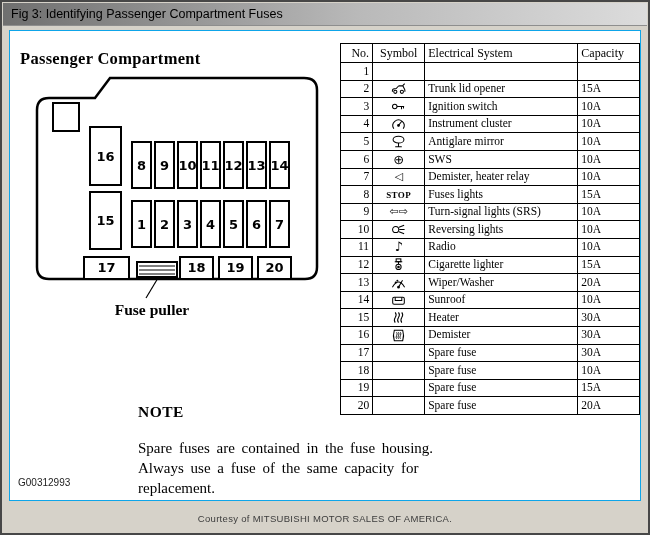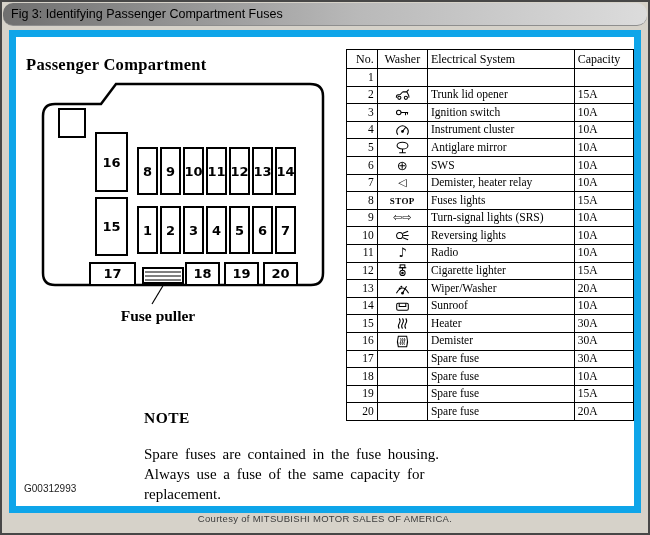--- a/index.html
+++ b/index.html
@@ -6,25 +6,24 @@
   .window{
     position:relative;width:650px;height:535px;box-sizing:border-box;
     background:#d6d2c9;border:2px solid #474747;
     font-family:"Liberation Sans",sans-serif;overflow:hidden;
   }
   .titlebar{
     height:22px;margin:1px;padding-left:8px;
     background:linear-gradient(to right,#6f6f6f,#b9b9b9 55%,#dcdcdc);
     color:#000;font-size:12.5px;line-height:22px;
     border-bottom:1px solid #8e8e8e;
-    border-radius:10px;
   }
   .panel{
     position:absolute;left:7px;right:7px;top:28px;height:469px;
-    background:#ffffff;border:7px solid #0ea5e9;
+    background:#ffffff;border:1px solid #0ea5e9;
   }
   .diagram-title{
     position:absolute;left:10px;top:18px;
     font-family:"Liberation Serif",serif;font-weight:bold;font-size:16.5px;
     letter-spacing:.3px;color:#000;
   }
   svg.fusebox{position:absolute;left:24px;top:44px;}
 
   table.fuse-table{
     position:absolute;left:330px;top:12px;border-collapse:collapse;
@@ -201,21 +200,21 @@
         <text x="240.5" y="197">20</text>
       </g>
 
       <text x="118" y="240" text-anchor="middle" fill="#000" font-family="'Liberation Serif',serif" font-size="15.5" font-weight="bold">Fuse puller</text>
     </svg>
 
     <table class="fuse-table">
       <tbody>
           <tr>
         <th class="c-no">No.</th>
-        <th class="c-sym">Washer</th>
+        <th class="c-sym">Symbol</th>
         <th class="c-sys">Electrical System</th>
         <th class="c-cap">Capacity</th>
       </tr>
       <tr>
         <td class="c-no">1</td>
         <td class="c-sym"></td>
         <td class="c-sys"></td>
         <td class="c-cap"></td>
       </tr>
       <tr>

